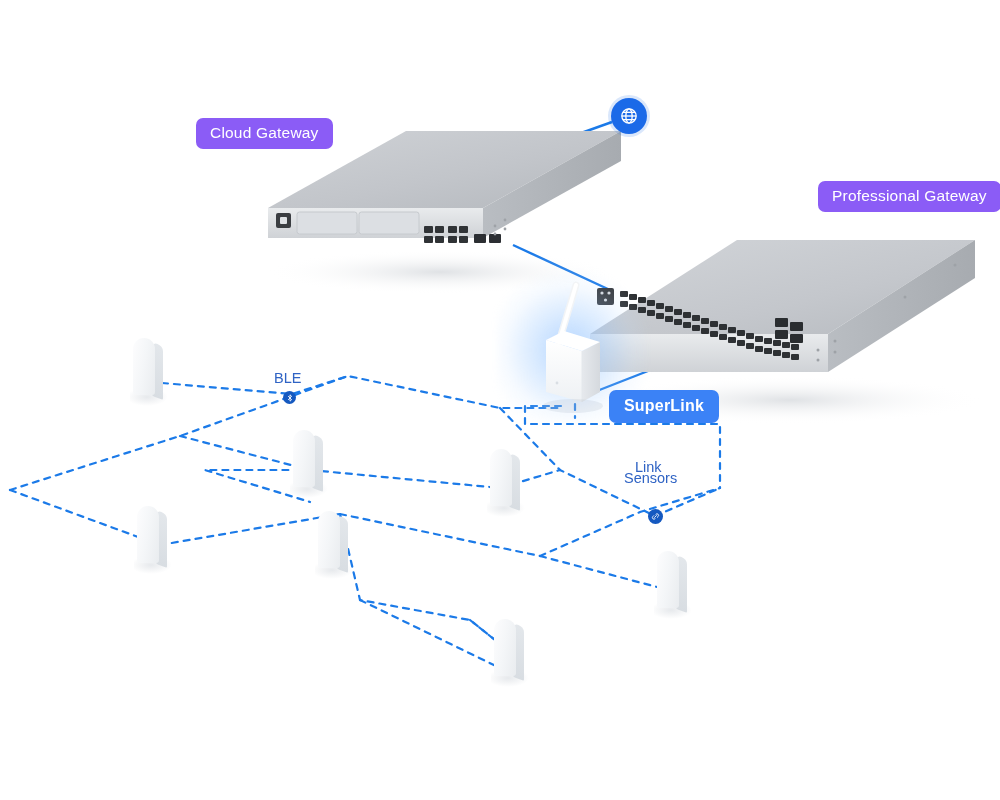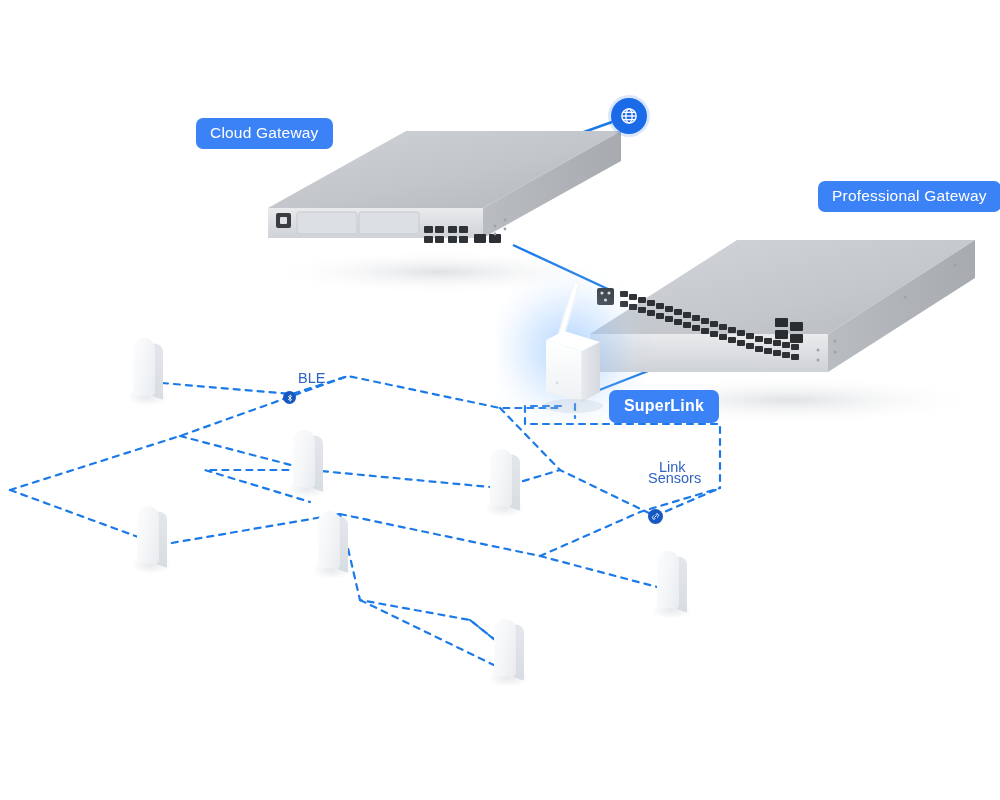--- a/index.html
+++ b/index.html
@@ -10,21 +10,21 @@
     font-family:"Liberation Sans", sans-serif;
     overflow:hidden;
     position:relative;
   }
   #stage{position:absolute;inset:0;width:1000px;height:800px;}
   #svg-layer{position:absolute;left:0;top:0;width:1000px;height:800px;}
 
   
   .pill-grey{
     position:absolute;
-    background:#3b82f6;
+    background:#8b5cf6;
     color:#ffffff;
     border-radius:7px;
     font-size:15.5px;
     letter-spacing:.2px;
     padding:7px 14px 8px 14px;
     white-space:nowrap;
     line-height:1;
     box-sizing:border-box;
   }
   .pill-blue{
@@ -40,21 +40,20 @@
     line-height:1;
     box-sizing:border-box;
   }
   .txt-blue{
     position:absolute;
     color:#2f63c4;
     font-size:14.5px;
     line-height:17px;
     text-align:center;
     white-space:nowrap;
-    margin-left:24px;
   }
 
   
   .badge{
     position:absolute;
     border-radius:50%;
     background:#1559c0;
     display:flex;align-items:center;justify-content:center;
     color:#fff;
   }

